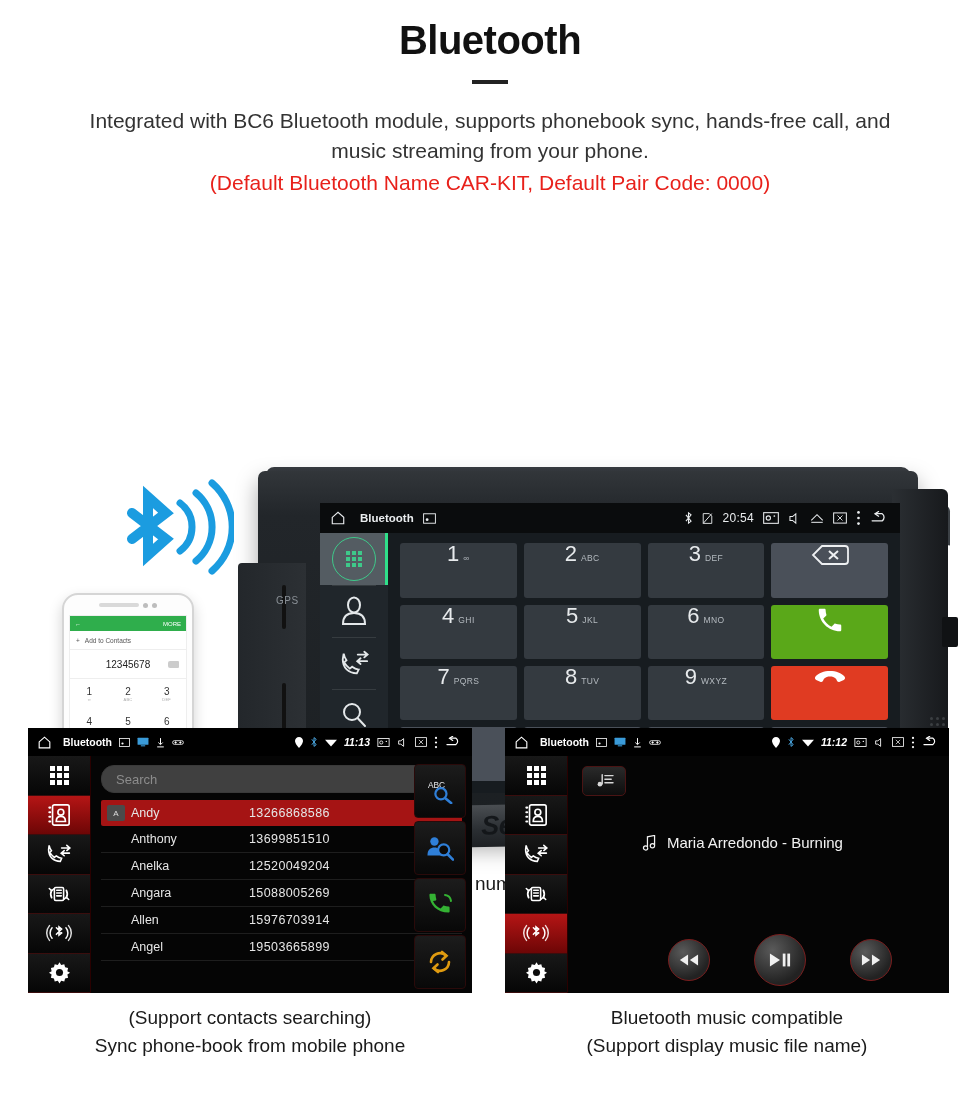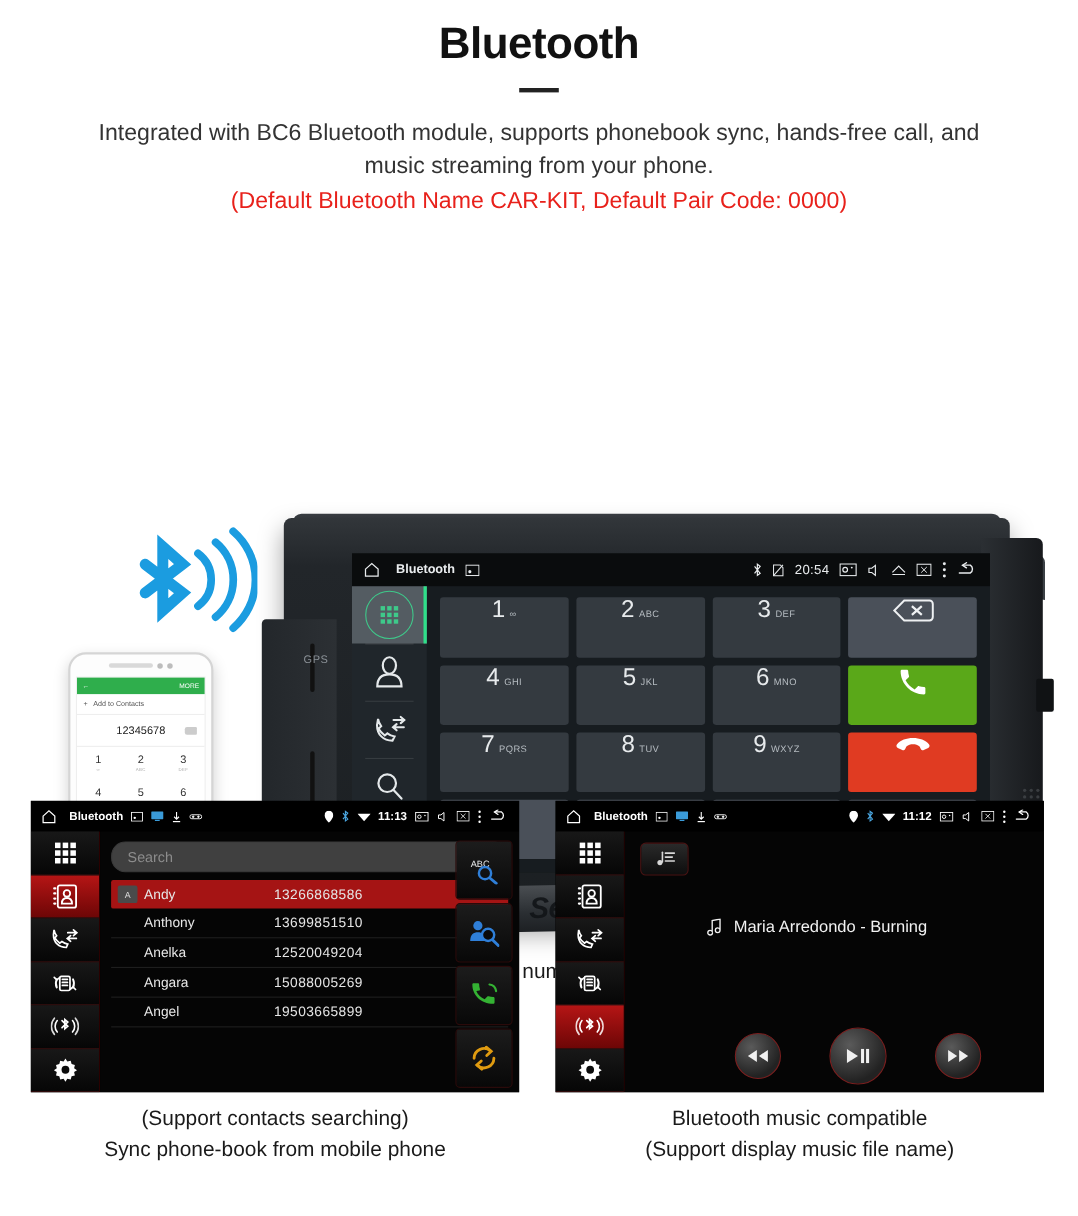--- a/index.html
+++ b/index.html
@@ -115,21 +115,21 @@
                 font-size:19px;color:#1a1a1a;}
 
   
   .panels{position:absolute;top:728px;left:0;width:980px;height:270px;}
   .panel{position:absolute;top:0;width:444px;height:265px;background:#000;overflow:hidden;}
   .panel.left{left:28px;}
   .panel.right{left:505px;}
   .pbar{height:28px;background:#000;display:flex;align-items:center;padding:0 9px;gap:7px;
         color:#fff;font-size:10px;}
   .pbar-title{font-weight:bold;font-size:10.5px;margin-left:4px;}
-  .pbar .tm{font-size:10.5px;font-weight:bold;}
+  .pbar .tm{font-size:10.5px;font-weight:bold;font-style:italic;}
   .pbar-sp{flex:1;}
   .pbody{display:flex;height:237px;}
   .prail{width:62px;background:linear-gradient(90deg,#0b0b0b,#151515);
          display:flex;flex-direction:column;border-right:1px solid #2a0000;}
   .prail-item{flex:1;display:flex;align-items:center;justify-content:center;position:relative;
               background:linear-gradient(180deg,#181818,#060606);
               border-bottom:1px solid #3a0d0d;}
   .prail-item.act{background:linear-gradient(180deg,#b51515,#6d0606);}
   .pmain{flex:1;background:#050505;position:relative;}
 
@@ -609,20 +609,25 @@
             <span class="cname">Anelka</span>
             <span class="cnum">12520049204</span>
           </div>
           <div class="crow">
             <span class="cav" style="visibility:hidden"></span>
             <span class="cname">Angara</span>
             <span class="cnum">15088005269</span>
           </div>
           <div class="crow">
             <span class="cav" style="visibility:hidden"></span>
+            <span class="cname">Allen</span>
+            <span class="cnum">15976703914</span>
+          </div>
+          <div class="crow">
+            <span class="cav" style="visibility:hidden"></span>
             <span class="cname">Angel</span>
             <span class="cnum">19503665899</span>
           </div>
         </div>
 
         <div class="pacts">
           <div class="pact">
             <svg width="30" height="26" viewBox="0 0 32 28" fill="none">
                 <text x="3" y="11" font-size="9" font-family="Liberation Sans, sans-serif" fill="#e8eaec">ABC</text>
                 <circle cx="17" cy="17" r="6" stroke="#2f7fd8" stroke-width="2.4" fill="none"></circle>

